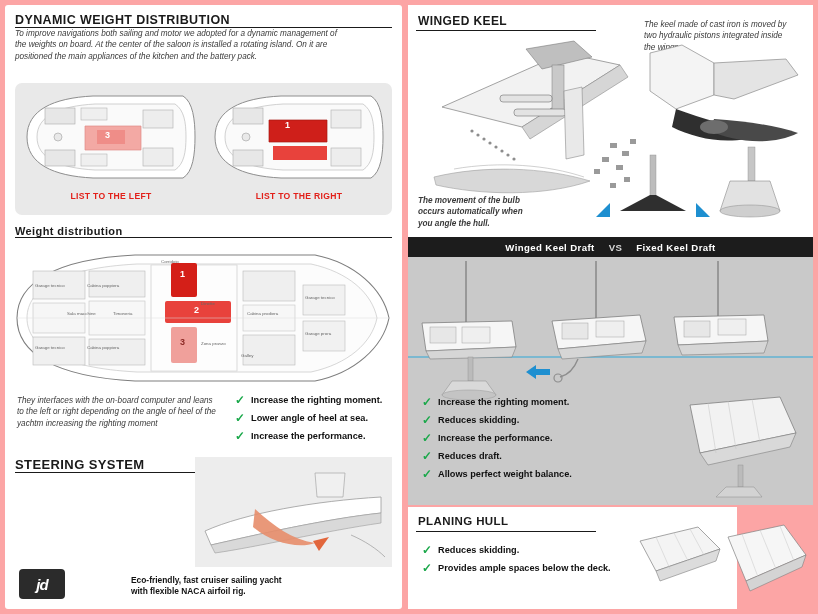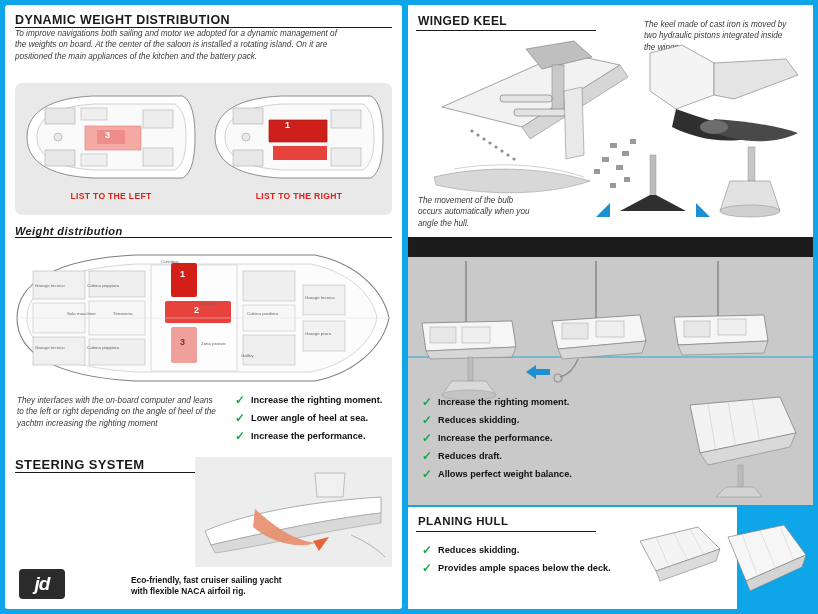--- a/index.html
+++ b/index.html
@@ -1,32 +1,32 @@
 <!DOCTYPE html>
 <html><head>
 <meta charset="utf-8">
 <style>
   html,body{margin:0;padding:0;background:#111;}
   body{width:818px;height:614px;overflow:hidden;font-family:"Liberation Sans",sans-serif;}
-  .page{position:relative;width:818px;height:614px;background:#0ea5e9;box-sizing:border-box;padding:5px;}
+  .page{position:relative;width:818px;height:614px;background:#fca5a5;box-sizing:border-box;padding:5px;}
   .panel{position:absolute;background:#ffffff;box-sizing:border-box;}
   .blackpanel{position:absolute;background:#1c1c1c;box-sizing:border-box;}
   h1.sec{font-size:12.5px;letter-spacing:.4px;margin:0;padding:0;font-weight:bold;color:#1a1a1a;}
   .sec-underline{border-bottom:1.5px solid #1a1a1a;padding-bottom:3px;margin-bottom:5px;}
   .ital{font-style:italic;font-size:8.2px;line-height:11.4px;color:#3a3a3a;}
   .check-list{list-style:none;margin:0;padding:0;}
   .check-list li{font-size:9.2px;font-weight:bold;color:#111;margin-bottom:7px;display:flex;align-items:flex-start;line-height:11px;}
   .check-list li .tick{color:#1aa84a;font-size:12px;font-weight:bold;margin-right:6px;line-height:10px;}
   .redlabel{color:#e2201a;font-size:8.6px;font-weight:bold;letter-spacing:.3px;text-align:center;}
   .grayblock{background:#e9e9e9;border-radius:7px;}
   .hullbox{position:relative;background:#f3f3f3;border:1px solid #d2d2d2;border-radius:4px;overflow:hidden;}
   .num-badge{position:absolute;color:#fff;font-weight:bold;font-size:9px;}
   .bar-title{color:#fff;font-size:9.6px;font-weight:bold;letter-spacing:.4px;text-align:center;}
   .vs{color:#d8d8d8;font-weight:bold;}
-  .logo{position:absolute;left:14px;bottom:10px;width:46px;height:30px;background:#2b2b2b;border-radius:4px;display:flex;align-items:center;justify-content:center;color:#fff;font-style:italic;font-weight:bold;font-size:19px;letter-spacing:-1px;}
+  .logo{position:absolute;left:14px;bottom:10px;width:46px;height:30px;background:#2b2b2b;border-radius:4px;display:flex;align-items:center;justify-content:center;color:#fff;font-style:italic;font-weight:bold;font-size:15px;letter-spacing:-1px;}
   .footnote{position:absolute;font-size:8.4px;font-weight:bold;line-height:11px;color:#111;}
   svg{display:block;}
 </style>
 </head>
 <body>
 
 <div class="page">
 
   <div class="panel" style="left:5px;top:5px;width:397px;height:604px;border-radius:3px;">
 
@@ -66,21 +66,21 @@
           <rect x="62" y="56" width="54" height="14" fill="#e8423c"></rect>
           <circle cx="35" cy="47" r="4" fill="#e9e9e9" stroke="#9e9e9e" stroke-width=".6"></circle>
         </svg>
         <div class="num-badge" style="left:74px;top:30px;">1</div>
       </div>
 
       <div class="redlabel" style="position:absolute;left:8px;top:108px;width:176px;">LIST TO THE LEFT</div>
       <div class="redlabel" style="position:absolute;left:196px;top:108px;width:176px;">LIST TO THE RIGHT</div>
     </div>
 
-    <div style="position:absolute;left:10px;top:220px;width:377px;font-style:italic;">
+    <div style="position:absolute;left:10px;top:220px;width:377px;">
       <h1 class="sec sec-underline" style="font-size:11px;">Weight distribution</h1>
     </div>
 
     <div class="hullbox" style="position:absolute;left:10px;top:244px;width:377px;height:138px;border:none;background:transparent;">
       <svg width="377" height="138" viewBox="0 0 377 138">
         <path d="M2 69 C2 34 40 10 120 6 L300 6 C340 14 368 40 374 69 C368 98 340 124 300 132 L120 132 C40 128 2 104 2 69 Z" fill="#ffffff" stroke="#7e7e7e" stroke-width="1.1"></path>
         <path d="M12 69 C12 40 46 19 122 15 L296 15 C333 23 357 44 362 69 C357 94 333 115 296 123 L122 123 C46 119 12 98 12 69 Z" fill="#fcfcfc" stroke="#c6c6c6" stroke-width=".7"></path>
 
         <rect x="18" y="22" width="52" height="28" fill="#f0f0f0" stroke="#b8b8b8" stroke-width=".6"></rect>
         <rect x="18" y="88" width="52" height="28" fill="#f0f0f0" stroke="#b8b8b8" stroke-width=".6"></rect>
@@ -165,21 +165,21 @@
     </div>
     <div class="footnote" style="left:126px;bottom:12px;white-space:pre-line;">Eco-friendly, fast cruiser sailing yacht
 with flexible NACA airfoil rig.</div>
   </div>
 
   <div class="panel" style="left:408px;top:5px;width:405px;height:282px;">
     <h1 class="sec" style="position:absolute;left:10px;top:9px;font-size:12px;">WINGED  KEEL</h1>
     <div style="position:absolute;left:8px;top:25px;width:180px;border-bottom:1.5px solid #1a1a1a;"></div>
 
     <div class="ital" style="position:absolute;left:236px;top:14px;width:150px;">The keel made of cast iron is moved by two hydraulic pistons integrated inside the wings.</div>
-    <div class="ital" style="position:absolute;left:10px;top:190px;width:120px;">The movement of the bulb occurs automatically when you angle the hull.</div>
+    <div class="ital" style="position:absolute;left:10px;top:190px;width:120px;font-weight:bold;">The movement of the bulb occurs automatically when you angle the hull.</div>
 
     <div style="position:absolute;left:6px;top:30px;width:394px;height:190px;">
       <svg width="394" height="190" viewBox="0 0 394 190">
 
         <path d="M28 72 L150 18 L206 30 L108 92 Z" fill="#f2f2f2" stroke="#8c8c8c" stroke-width=".8"></path>
         <path d="M108 92 L206 30 L214 42 L116 104 Z" fill="#d6d6d6" stroke="#8c8c8c" stroke-width=".6"></path>
         <path d="M112 14 L160 6 L178 22 L128 34 Z" fill="#bfbfbf" stroke="#7a7a7a" stroke-width=".6"></path>
         <rect x="138" y="30" width="12" height="46" fill="#c9c9c9" stroke="#7d7d7d" stroke-width=".5"></rect>
 
         <g stroke="#6f6f6f" stroke-width=".6" fill="#e3e3e3">
@@ -227,20 +227,25 @@
         <path d="M282 168 L296 182 L282 182 L282 176 Z" fill="#1e8fd0"></path>
 
         <rect x="334" y="112" width="7" height="34" fill="#c6c6c6" stroke="#8a8a8a" stroke-width=".4"></rect>
         <path d="M316 146 L356 146 L366 176 L306 176 Z" fill="#e2e2e2" stroke="#8a8a8a" stroke-width=".6"></path>
         <ellipse cx="336" cy="176" rx="30" ry="6" fill="#cfcfcf" stroke="#8a8a8a" stroke-width=".5"></ellipse>
       </svg>
     </div>
   </div>
 
   <div class="blackpanel" style="left:408px;top:237px;width:405px;height:268px;">
+    <div style="position:absolute;left:0;top:0;width:405px;height:20px;background:#1c1c1c;display:flex;align-items:center;justify-content:center;gap:14px;">
+      <span class="bar-title">Winged Keel Draft</span>
+      <span class="bar-title vs">VS</span>
+      <span class="bar-title">Fixed Keel Draft</span>
+    </div>
 
     <div style="position:absolute;left:0;top:20px;width:405px;height:248px;background:#c9c9c9;">
       <svg width="405" height="248" viewBox="0 0 405 248">
         <rect x="0" y="0" width="405" height="248" fill="#c9c9c9"></rect>
 
         <line x1="0" y1="100" x2="405" y2="100" stroke="#2ea8d8" stroke-width="1.2"></line>
 
         <line x1="58" y1="4" x2="58" y2="68" stroke="#8c8c8c" stroke-width="1.6"></line>
         <line x1="188" y1="4" x2="188" y2="62" stroke="#8c8c8c" stroke-width="1.6"></line>
         <line x1="310" y1="4" x2="310" y2="60" stroke="#8c8c8c" stroke-width="1.6"></line>

